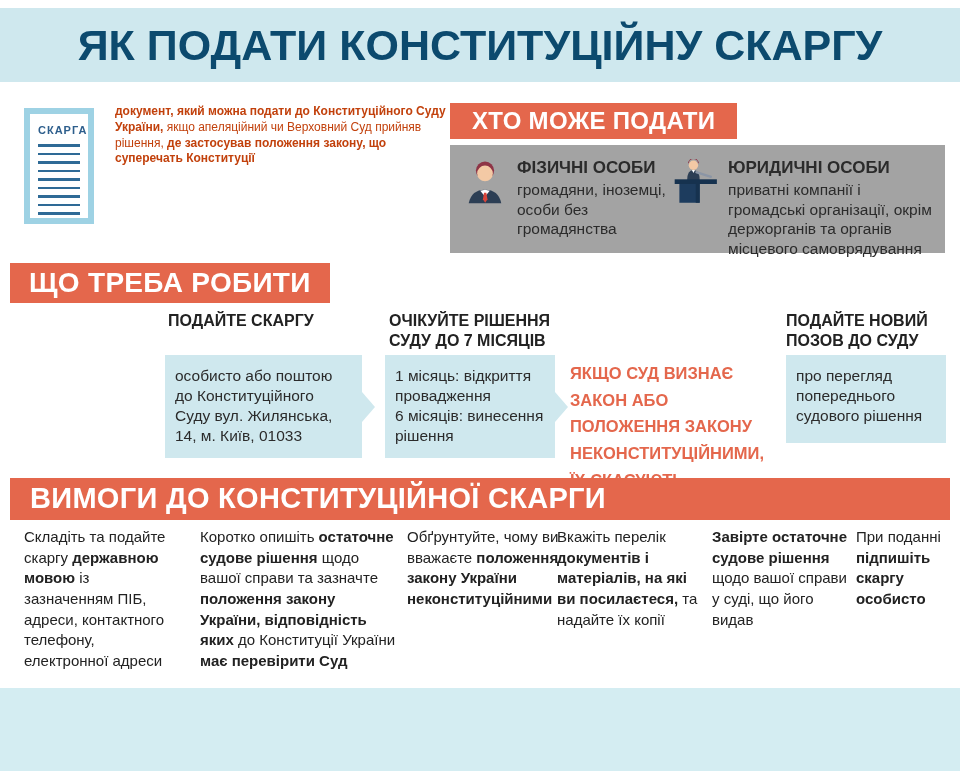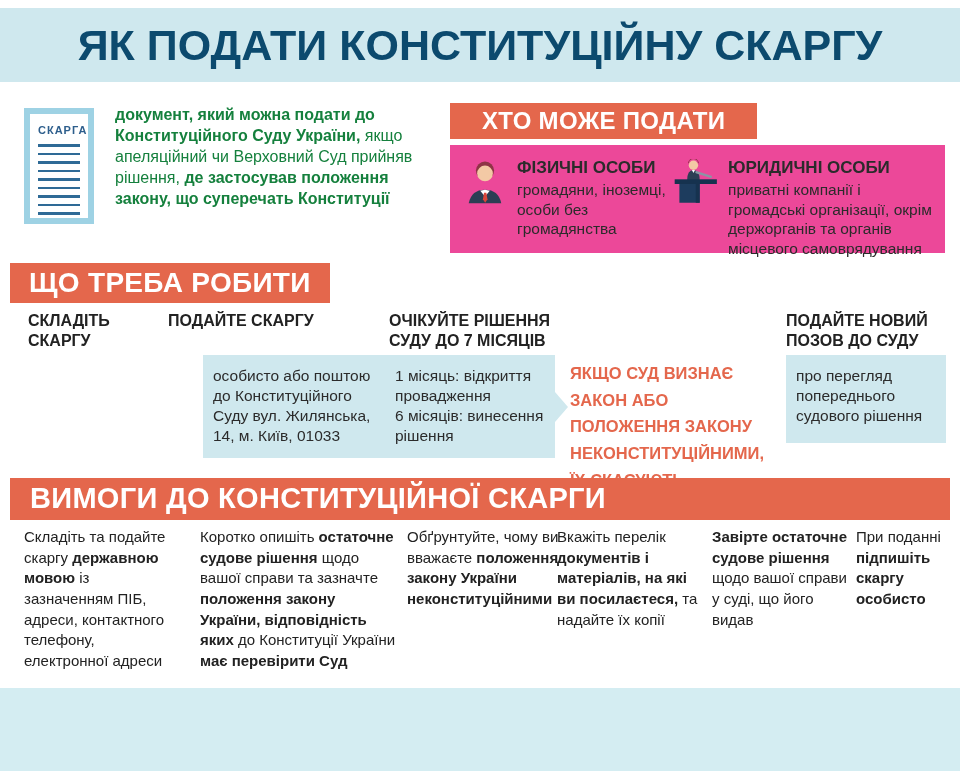--- a/index.html
+++ b/index.html
@@ -13,28 +13,28 @@
   .main-title { font-size:43px; font-weight:800; color:#0c4a6e; letter-spacing:0px; white-space:nowrap; }
 
   
   .doc-icon { position:absolute; left:24px; top:108px; width:70px; height:116px;
     background:#ffffff; border:6px solid #9ed2e4; padding:10px 8px 8px; text-align:center; }
   .doc-label { font-size:11px; font-weight:800; color:#2d5e8c; letter-spacing:1px; }
   .doc-lines { margin-top:8px; height:72px;
     background:repeating-linear-gradient(to bottom,#2e6a96 0 2.5px, transparent 2.5px 8.5px); }
   .intro-text { position:absolute; left:115px; top:104px; width:332px; }
   .intro-heading { font-size:25px; font-weight:800; color:#e4674c; margin-bottom:8px; letter-spacing:0.2px; }
-  .intro-desc { font-size:16px; line-height:1.32; color:#15803d; }
+  .intro-desc { font-size:12px; line-height:1.32; color:#c2410c; }
   .intro-desc b { font-weight:800; }
 
   
   .who-header { position:absolute; left:450px; top:103px; height:36px; background:#e4674c;
-    color:#ffffff; font-size:24px; font-weight:800; padding:4px 32px 0; letter-spacing:0.3px; }
+    color:#ffffff; font-size:24px; font-weight:800; padding:4px 22px 0; letter-spacing:0.3px; }
   .who-panel { position:absolute; left:450px; top:145px; width:495px; height:108px;
-    background:#ec4899; display:flex; padding:13px 10px 0 12px; }
+    background:#a3a3a3; display:flex; padding:13px 10px 0 12px; }
   .who-item { display:flex; gap:9px; }
   .who-item.a { flex:0 0 208px; }
   .who-item.b { flex:1;gap:8px; }
   .who-icon { flex:0 0 46px; }
   .who-title { font-size:17px; font-weight:800; margin-bottom:2px; }
   .who-text { font-size:15.5px; line-height:1.27; }
 
   
   .todo-header { position:absolute; left:10px; top:263px; height:40px; background:#e4674c;
     color:#ffffff; font-size:28px; font-weight:800; padding:4px 19px 0; letter-spacing:0.3px; }
@@ -42,21 +42,21 @@
   .step-box { position:absolute; top:355px; height:103px; background:#cfe8ee;
     font-size:15.5px; line-height:1.3; padding:11px 10px; color:#2b2b2b; }
   .step-box.arrow::after { content:''; position:absolute; right:-13px; top:50%;
     transform:translateY(-50%); width:0; height:0;
     border-top:15px solid transparent; border-bottom:15px solid transparent; border-left:13px solid #cfe8ee; }
   .t1 { left:28px;  top:311px; width:130px; }
   .t2 { left:168px; top:311px; width:150px; }
   .t3 { left:389px; top:311px; width:190px; }
   .t4 { left:786px; top:311px; width:165px; }
   .b1 { left:24px;  width:124px; }
-  .b2 { left:165px; width:197px;margin-left:38px; }
+  .b2 { left:165px; width:197px; }
   .b3 { left:385px; width:170px; white-space:pre-line; }
   .b4 { left:786px; width:160px; height:88px; }
   .court-note { position:absolute; left:570px; top:360px; width:200px;
     color:#e4674c; font-size:16.5px; font-weight:800; line-height:1.62; }
 
   
   .req-header { position:absolute; left:10px; top:478px; width:940px; height:42px; background:#e4674c;
     color:#ffffff; font-size:29px; font-weight:800; padding:4px 20px 0; letter-spacing:0.3px; }
   .req-col { position:absolute; top:527px; font-size:15px; line-height:1.38; color:#222; }
   .req-col b { font-weight:800; }
@@ -119,21 +119,20 @@
       </div>
       <div>
         <div class="who-title">ЮРИДИЧНІ ОСОБИ</div>
         <div class="who-text">приватні компанії і громадські організації, окрім держорганів та органів місцевого самоврядування</div>
       </div>
     </div>
   </div>
 
   <div class="todo-header">ЩО ТРЕБА РОБИТИ</div>
 
-  <div class="step-title t1">СКЛАДІТЬ СКАРГУ</div>
 
   <div class="step-title t2">ПОДАЙТЕ СКАРГУ</div>
   <div class="step-box b2 arrow">особисто або поштою до Конституційного Суду вул. Жилянська, 14, м. Київ, 01033</div>
 
   <div class="step-title t3">ОЧІКУЙТЕ РІШЕННЯ СУДУ ДО 7 МІСЯЦІВ</div>
   <div class="step-box b3 arrow">1 місяць: відкриття провадження
 6 місяців: винесення рішення</div>
 
   <div class="court-note">ЯКЩО СУД ВИЗНАЄ ЗАКОН АБО ПОЛОЖЕННЯ ЗАКОНУ НЕКОНСТИТУЦІЙНИМИ, ЇХ СКАСУЮТЬ</div>
 

